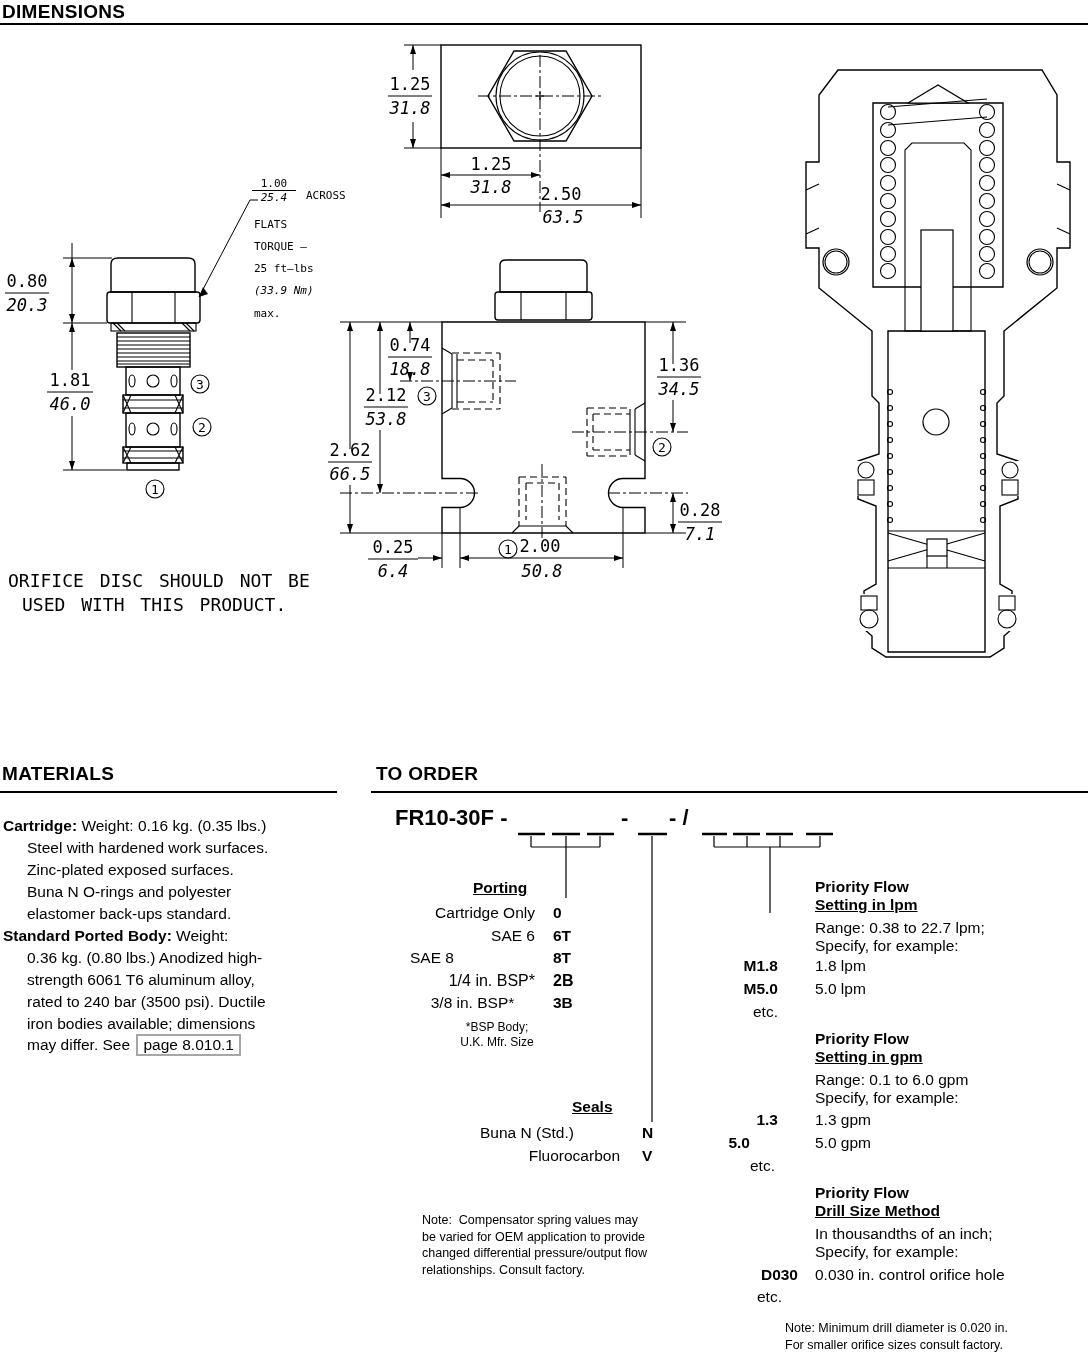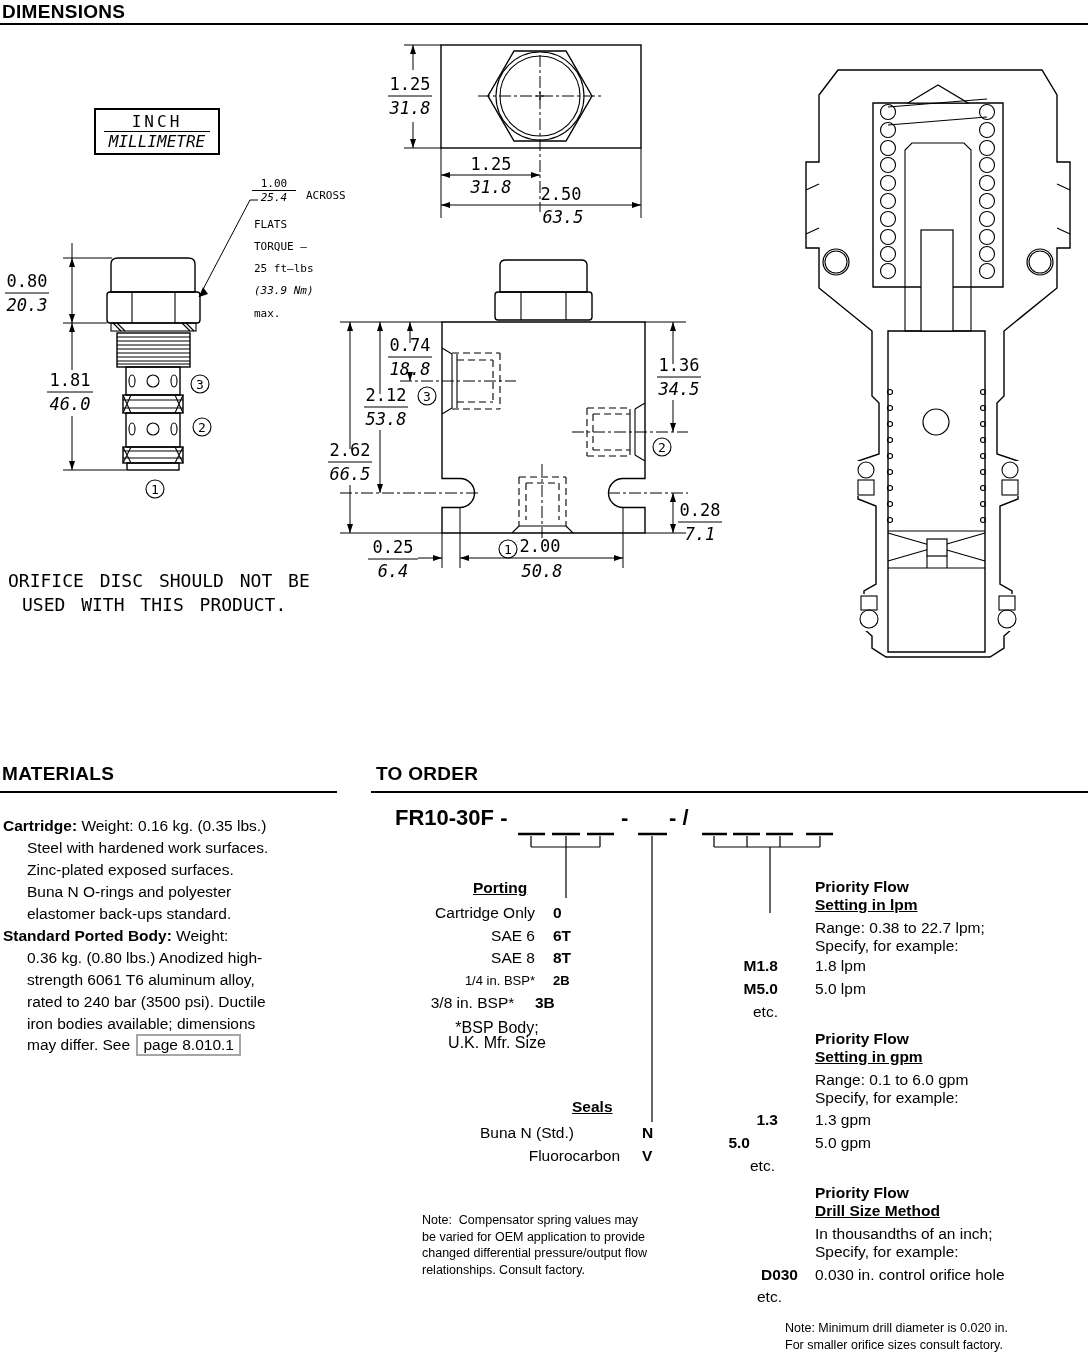--- a/index.html
+++ b/index.html
@@ -297,24 +297,20 @@
   <svg width="1088" height="1357" viewBox="0 0 1088 1357">
     <path class="blank" d="M518,834 H545 M552,834 H580 M587,834 H614 M638,834 H667 M702,834 H727 M733,834 H760 M766,834 H793 M806,834 H833"></path>
     <path class="codeln" d="M531,836 V847 M566,836 V847 M600,836 V847 M531,847 H600 M566,847 V898"></path>
     <path class="codeln" d="M652,836 V1122"></path>
     <path class="codeln" d="M714,836 V847 M747,836 V847 M780,836 V847 M820,836 V847 M714,847 H820 M770,847 V913"></path>
   </svg>
 
   <div class="abs sect-title" style="left:2px;top:1px">DIMENSIONS</div>
   <div class="rule" style="left:0;top:23px;width:1088px"></div>
 
-  <div class="abs cad" style="left:94px;top:108px;width:122px;border:2px solid #000;text-align:center;font-size:16px;padding:2px 0">
-    <span class="frac-top" style="margin:0 8px;letter-spacing:3px">INCH</span>
-    <span class="frac-bot">MILLIMETRE</span>
-  </div>
 
   <div class="abs cad" style="left:252px;top:177px;width:150px;height:165px;font-size:11px">
     <div class="abs" style="left:0;top:0;width:44px">
       <span class="frac-top">1.00</span>
       <span class="frac-bot">25.4</span>
     </div>
     <div class="abs" style="left:54px;top:12px">ACROSS</div>
     <div class="abs" style="left:2px;top:41px">FLATS</div>
     <div class="abs" style="left:2px;top:63px">TORQUE –</div>
     <div class="abs" style="left:2px;top:85px">25 ft–lbs</div>
@@ -351,33 +347,33 @@
   <div class="abs" style="left:410px;top:902px;width:180px">
     <div style="display:flex;line-height:22.6px;font-size:15.5px">
         <span style="flex:0 0 125px;text-align:right">Cartridge Only</span>
         <span class="boldcode" style="margin-left:18px">0</span>
       </div>
     <div style="display:flex;line-height:22.6px;font-size:15.5px">
         <span style="flex:0 0 125px;text-align:right">SAE 6</span>
         <span class="boldcode" style="margin-left:18px">6T</span>
       </div>
     <div style="display:flex;line-height:22.6px;font-size:15.5px">
-        <span style="flex:0 0 125px;text-align:right">SAE 8</span>
+        <span style="flex:0 0 125px;text-align:left">SAE 8</span>
         <span class="boldcode" style="margin-left:18px">8T</span>
       </div>
-    <div style="display:flex;line-height:22.6px;font-size:13px">
+    <div style="display:flex;line-height:22.6px;font-size:16px">
         <span style="flex:0 0 125px;text-align:right">1/4 in. BSP*</span>
         <span class="boldcode" style="margin-left:18px">2B</span>
       </div>
     <div style="display:flex;line-height:22.6px;font-size:15.5px">
         <span style="flex:0 0 125px;text-align:center">3/8 in. BSP*</span>
-        <span class="boldcode" style="margin-left:0">3B</span>
-      </div>
-  </div>
-  <div class="abs" style="left:442px;top:1020px;width:110px;text-align:center;font-size:16px;line-height:15px">
+        <span class="boldcode" style="margin-left:18px">3B</span>
+      </div>
+  </div>
+  <div class="abs" style="left:442px;top:1020px;width:110px;text-align:center;font-size:12px;line-height:15px">
     <div>*BSP Body;</div>
     <div>U.K. Mfr. Size</div>
   </div>
 
   <div class="abs body-line uline" style="left:572px;top:1098px;font-weight:bold">Seals</div>
   <div class="abs" style="left:480px;top:1121px;width:190px">
     <div style="display:flex;line-height:23px;font-size:15.5px">
         <span style="flex:0 0 140px;">Buna N (Std.)</span>
         <span class="boldcode" style="margin-left:22px">N</span>
       </div>

